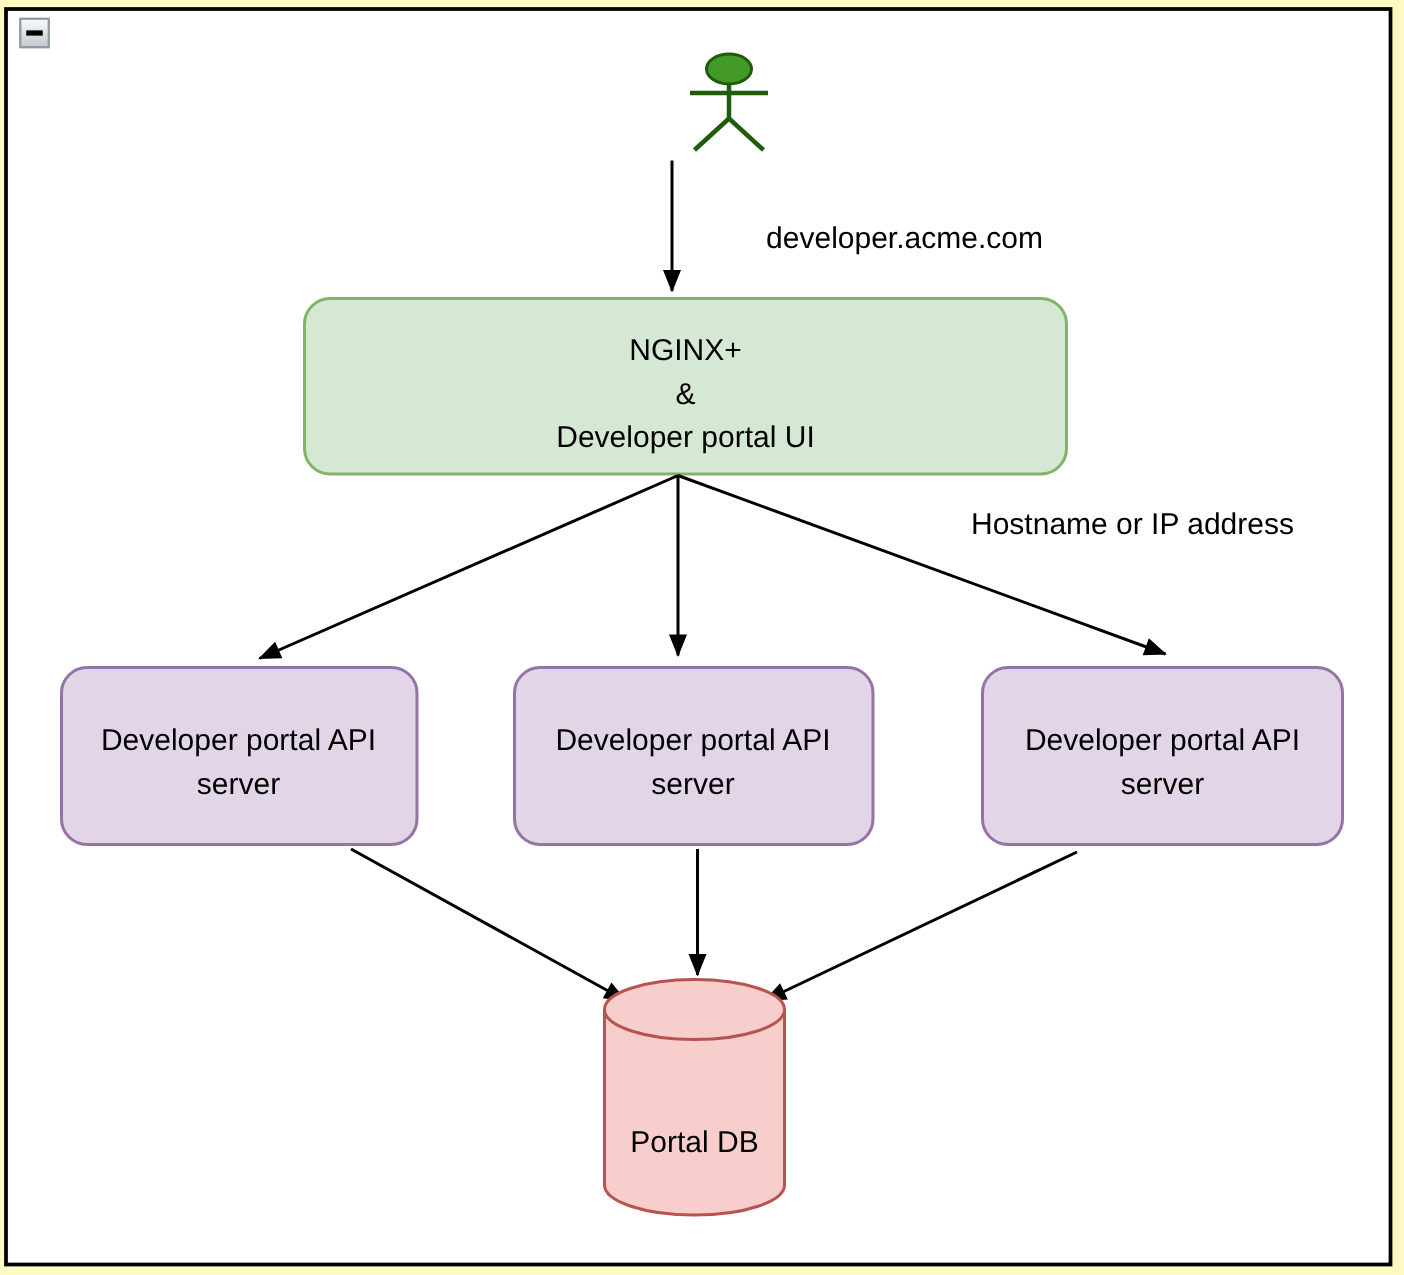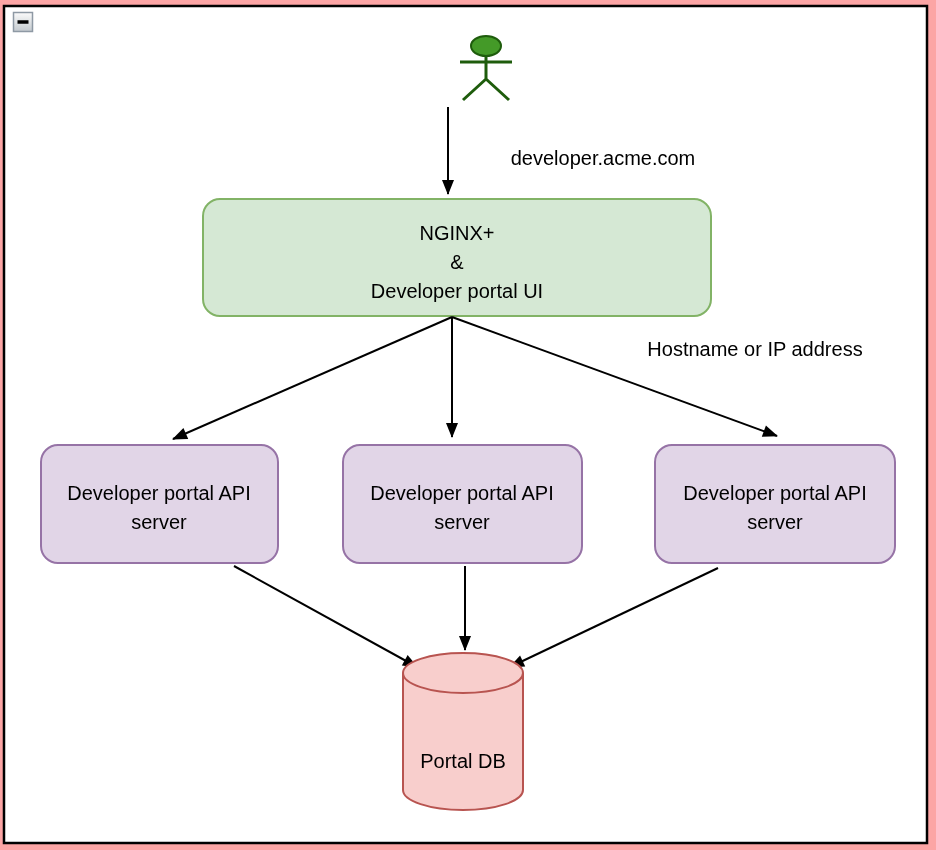--- a/index.html
+++ b/index.html
@@ -4,21 +4,21 @@
 <style>
   html, body {
     margin: 0;
     padding: 0;
     background: #ffffff;
   }
   .stage {
     position: relative;
     width: 936px;
     height: 850px;
-    background: #fca5a5;
+    background: #fef9c3;
     font-family: "Liberation Sans", sans-serif;
   }
   svg { display: block; }
   .lbl {
     font-family: "Liberation Sans", sans-serif;
     font-size: 20px;
     fill: #000000;
   }
   .edge {
     fill: none;

